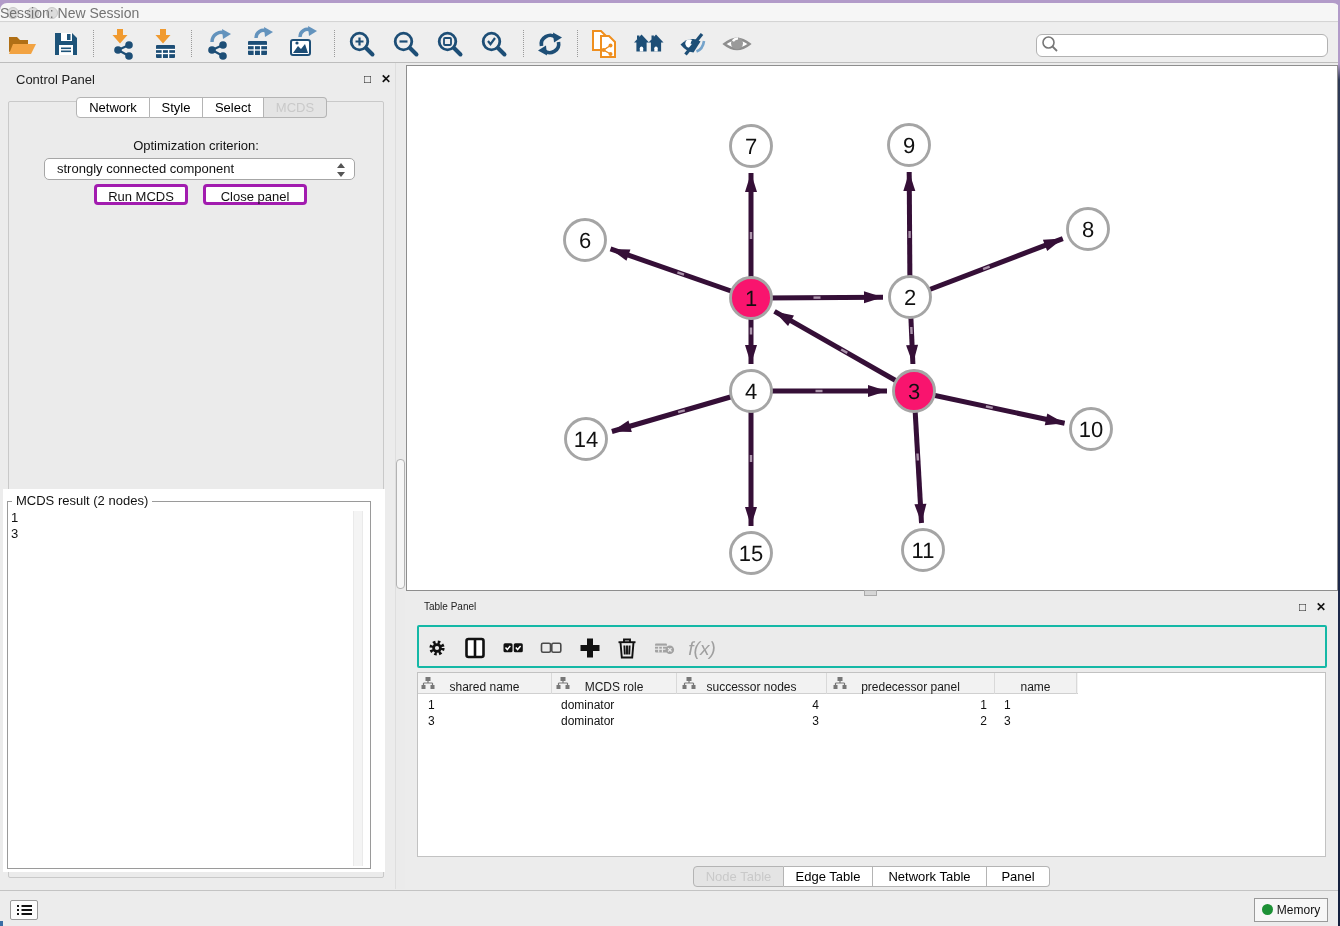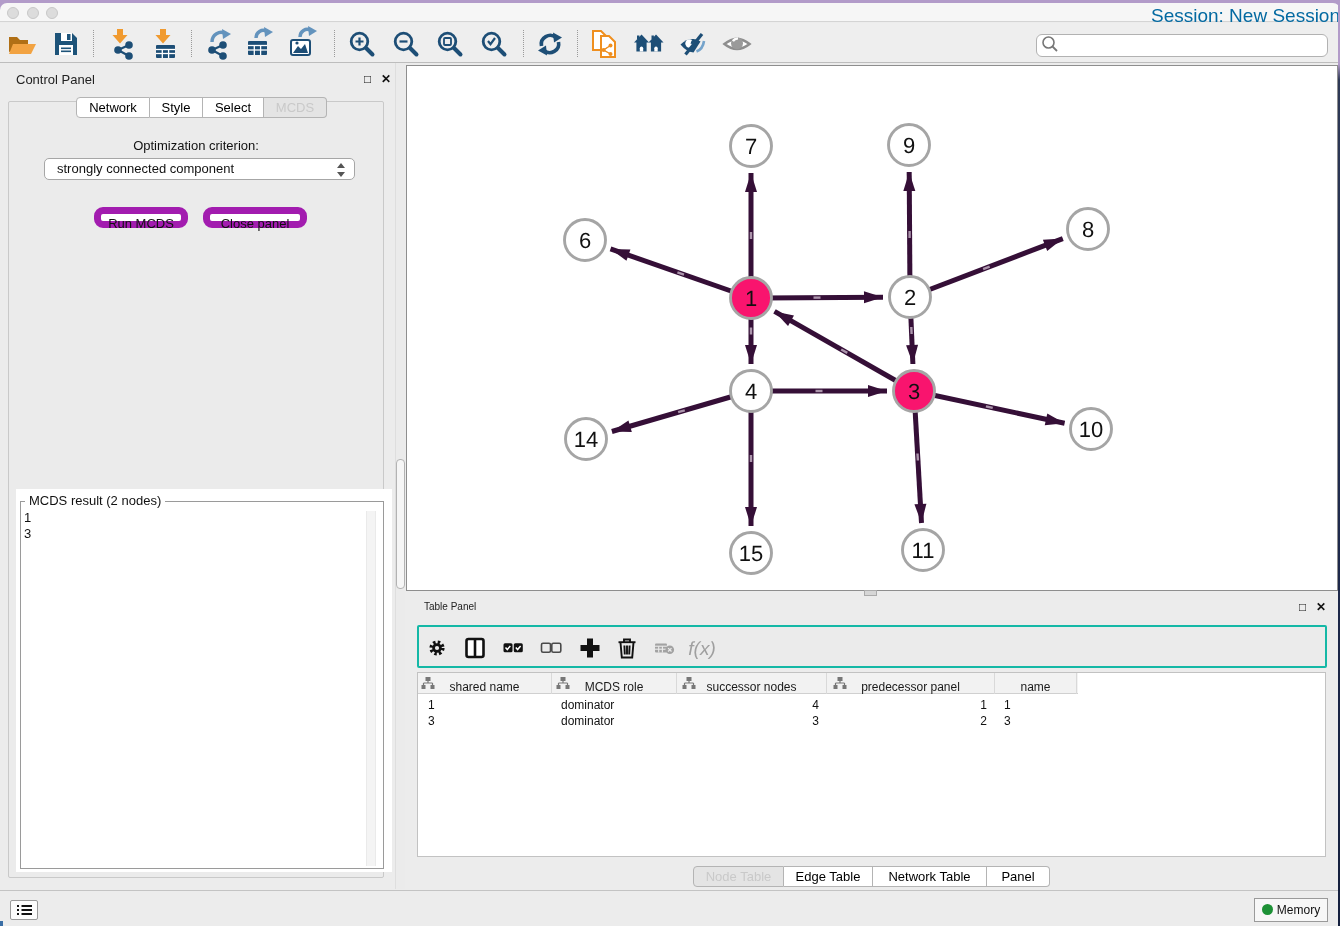--- a/index.html
+++ b/index.html
@@ -1,37 +1,37 @@
 <!DOCTYPE html>
 <html><head><meta charset="utf-8"><style>
 *{margin:0;padding:0;box-sizing:border-box;}
 html,body{width:1340px;height:926px;overflow:hidden;font-family:"Liberation Sans",sans-serif;background:#ececec;}
 .abs{position:absolute;}
 #purpletop{left:0;top:0;width:1340px;height:10px;background:#b29bc9;}
 #titlebar{left:0;top:3px;width:1340px;height:19px;background:#f6f6f6;border-radius:7px 7px 0 0;border-bottom:1px solid #d4d4d4;}
 #titlebar .dot{position:absolute;top:4px;width:12px;height:12px;border-radius:50%;background:#dcdcdc;border:1px solid #c8c8c8;}
-#wtitle{width:100%;text-align:right;color:#0369a1;font-size:19px;top:2px;}
+#wtitle{width:100%;text-align:left;color:#737373;font-size:14px;top:2px;}
 #toolbar{left:0;top:23px;width:1340px;height:40px;background:#eeeeee;border-bottom:1px solid #bdbdbd;}
 .sep{position:absolute;top:7px;height:27px;width:0;border-left:1px dotted #9a9a9a;}
 #searchbox{left:1036px;top:11px;width:292px;height:23px;background:#fff;border:1px solid #b2b2b2;border-radius:6px;}
 
 #cpanel{left:0;top:63px;width:392px;height:826px;background:#ececec;}
 #cpanel h1{font-size:13px;font-weight:normal;color:#222;position:absolute;left:16px;top:9px;}
 .winbtn{position:absolute;top:9px;font-size:12px;color:#111;}
 #cptabpane{left:8px;top:38px;width:376px;height:777px;background:#ebebeb;border:1px solid #c9c9c9;border-radius:2px;}
 .tabstrip{position:absolute;display:flex;}
 .tab{height:21px;line-height:20px;font-size:13px;text-align:center;background:#fff;border:1px solid #b4b4b4;border-left:none;color:#000;}
 .tab.first{border-left:1px solid #b4b4b4;border-radius:4px 0 0 4px;}
 .tab.last{border-radius:0 4px 4px 0;}
 .tab.sel{background:#e4e4e4;color:#c9c9c9;}
 #cptabs{left:76px;top:34px;}
 #optlabel{left:0;top:75px;width:392px;text-align:center;font-size:13px;color:#111;}
 #optsel{left:44px;top:95px;width:311px;height:22px;background:#fff;border:1px solid #a6a6a6;border-radius:5px;font-size:13px;color:#111;line-height:20px;padding-left:12px;}
-.btn{position:absolute;top:144px;height:21px;background:#fff;border:7px solid #a21caf;border-radius:9px;font-size:13px;color:#111;text-align:center;line-height:19px;}
-#fieldwrap{left:16px;top:426px;width:382px;height:383px;background:#fff;position:absolute;}
+.btn{position:absolute;top:121px;height:21px;background:#fff;border:3px solid #a21caf;border-radius:4px;font-size:13px;color:#111;text-align:center;line-height:19px;}
+#fieldwrap{left:3px;top:426px;width:382px;height:383px;background:#fff;position:absolute;}
 #fieldset{left:4px;top:12px;width:364px;height:368px;border:1px solid #9a9a9a;position:absolute;}
 #legend{left:9px;top:4px;background:#fff;padding:0 4px;font-size:13px;color:#111;position:absolute;}
 #mcdsres{left:8px;top:21px;font-size:13px;color:#111;line-height:16px;position:absolute;}
 #fscroll{left:350px;top:22px;width:10px;height:355px;background:#f4f4f4;border-left:1px solid #eaeaea;border-right:1px solid #eaeaea;position:absolute;}
 
 #vsplit{left:392px;top:63px;width:14px;height:826px;background:#ececec;}
 #cpscroll{left:395px;top:63px;width:10px;height:826px;background:#ebebeb;border-left:1px solid #dedede;}
 #cpthumb{left:396px;top:459px;width:9px;height:130px;background:#f6f6f6;border:1px solid #b3b3b3;border-radius:4px;}
 
 #netwin{left:406px;top:65px;width:932px;height:526px;border:1px solid #8e8e8e;background:#fff;}

